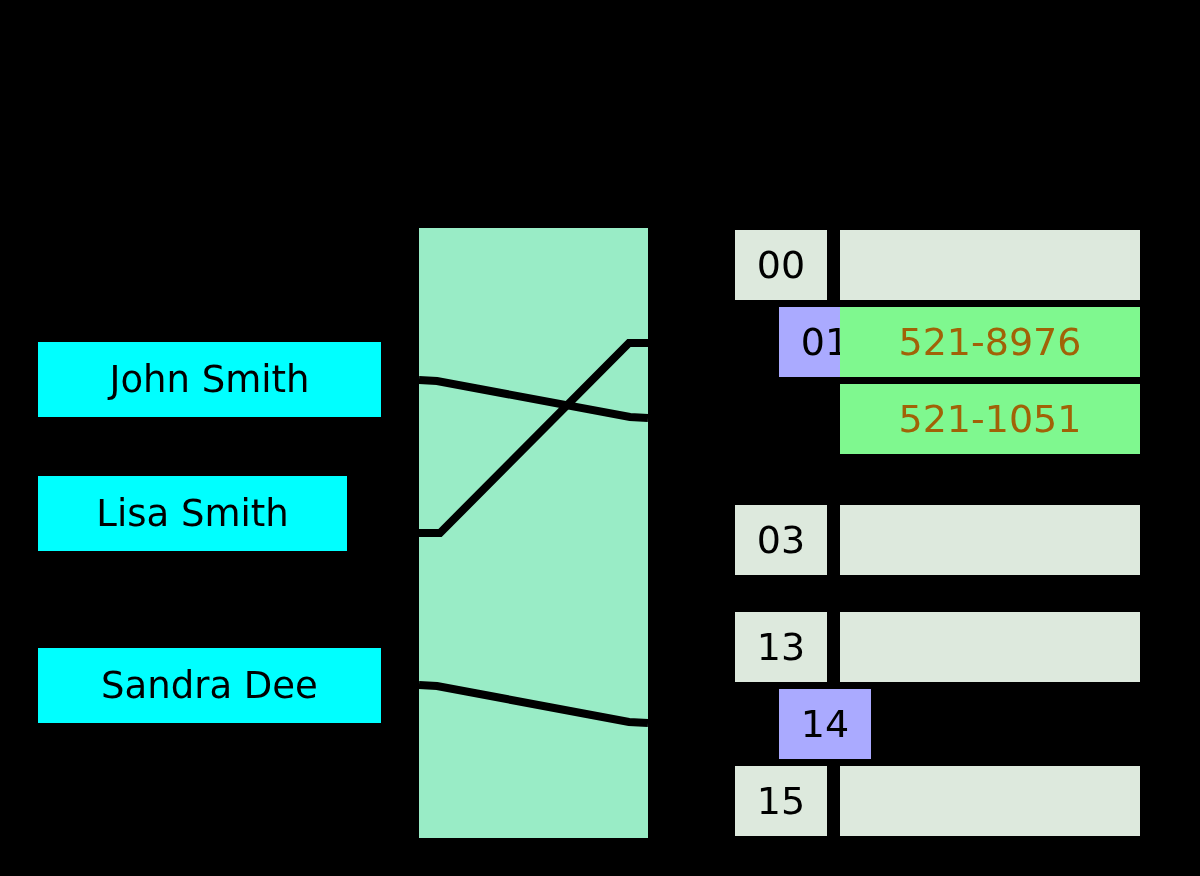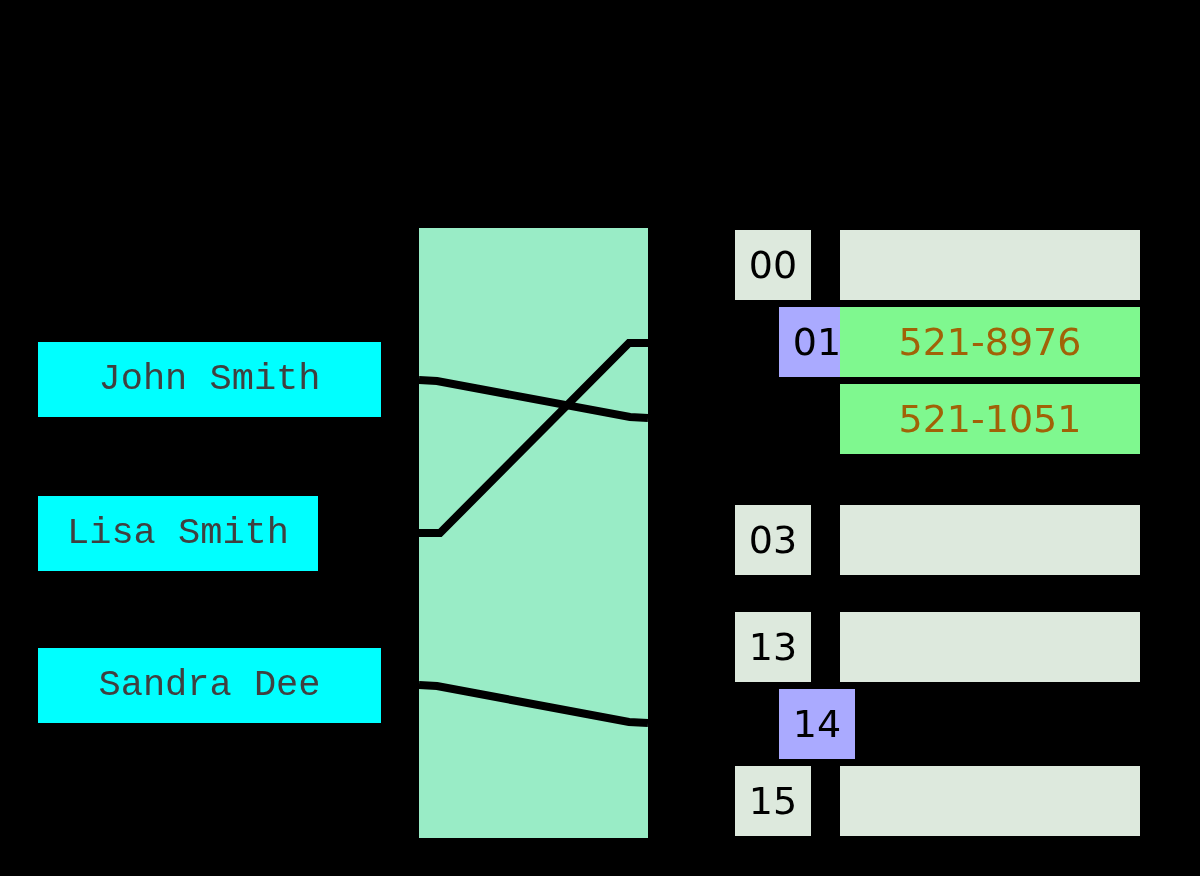--- a/index.html
+++ b/index.html
@@ -18,29 +18,28 @@
     position: relative;
     width: 1200px;
     height: 876px;
     background: #000000;
   }
 
   
   .key-box {
     position: absolute;
     background: #00ffff;
-    color: #404040;
+    color: #000000;
     display: flex;
     align-items: center;
     justify-content: center;
     font-size: 37px;
     line-height: 1;
     letter-spacing: 0px;
     box-sizing: border-box;
-    font-family: Liberation Mono, monospace;
   }
 
   
   #hash-box {
     position: absolute;
     left: 419px;
     top: 228px;
     width: 229px;
     height: 610px;
     background: #99ecc6;
@@ -61,21 +60,21 @@
     position: absolute;
   }
   .bucket-row {
     position: absolute;
     height: 70px;
   }
   .idx-cell {
     position: absolute;
     left: 0;
     top: 0;
-    width: 76px;
+    width: 92px;
     height: 70px;
     display: flex;
     align-items: center;
     justify-content: center;
     font-size: 38px;
     color: #000000;
     box-sizing: border-box;
   }
   .val-cell {
     position: absolute;
@@ -96,21 +95,21 @@
 </style>
 </head>
 <body>
 
 <div id="diagram">
 
   <div id="hash-box"></div>
 
   <div id="key-layer">
       <div class="key-box" style="left: 38px; top: 342px; width: 343px; height: 75px; background: rgb(0, 255, 255);">John Smith</div>
-      <div class="key-box" style="left: 38px; top: 496px; width: 280px; height: 75px; background: rgb(0, 255, 255);">Lisa Smith</div>
+      <div class="key-box" style="left: 38px; top: 476px; width: 309px; height: 75px; background: rgb(0, 255, 255);">Lisa Smith</div>
       <div class="key-box" style="left: 38px; top: 648px; width: 343px; height: 75px; background: rgb(0, 255, 255);">Sandra Dee</div>
     </div>
 
   <svg id="connectors" viewBox="0 0 1200 876" width="1200" height="876" xmlns="http://www.w3.org/2000/svg">
 
     <polyline points="419,380 437,381 630,417 648,418" fill="none" stroke="#000000" stroke-width="8" stroke-linejoin="miter" stroke-linecap="butt"></polyline>
 
     <polyline points="419,533 440,533 629,343 648,343" fill="none" stroke="#000000" stroke-width="8" stroke-linejoin="miter" stroke-linecap="butt"></polyline>
 
     <polyline points="419,685 437,686 629,722 648,723" fill="none" stroke="#000000" stroke-width="8" stroke-linejoin="miter" stroke-linecap="butt"></polyline>

